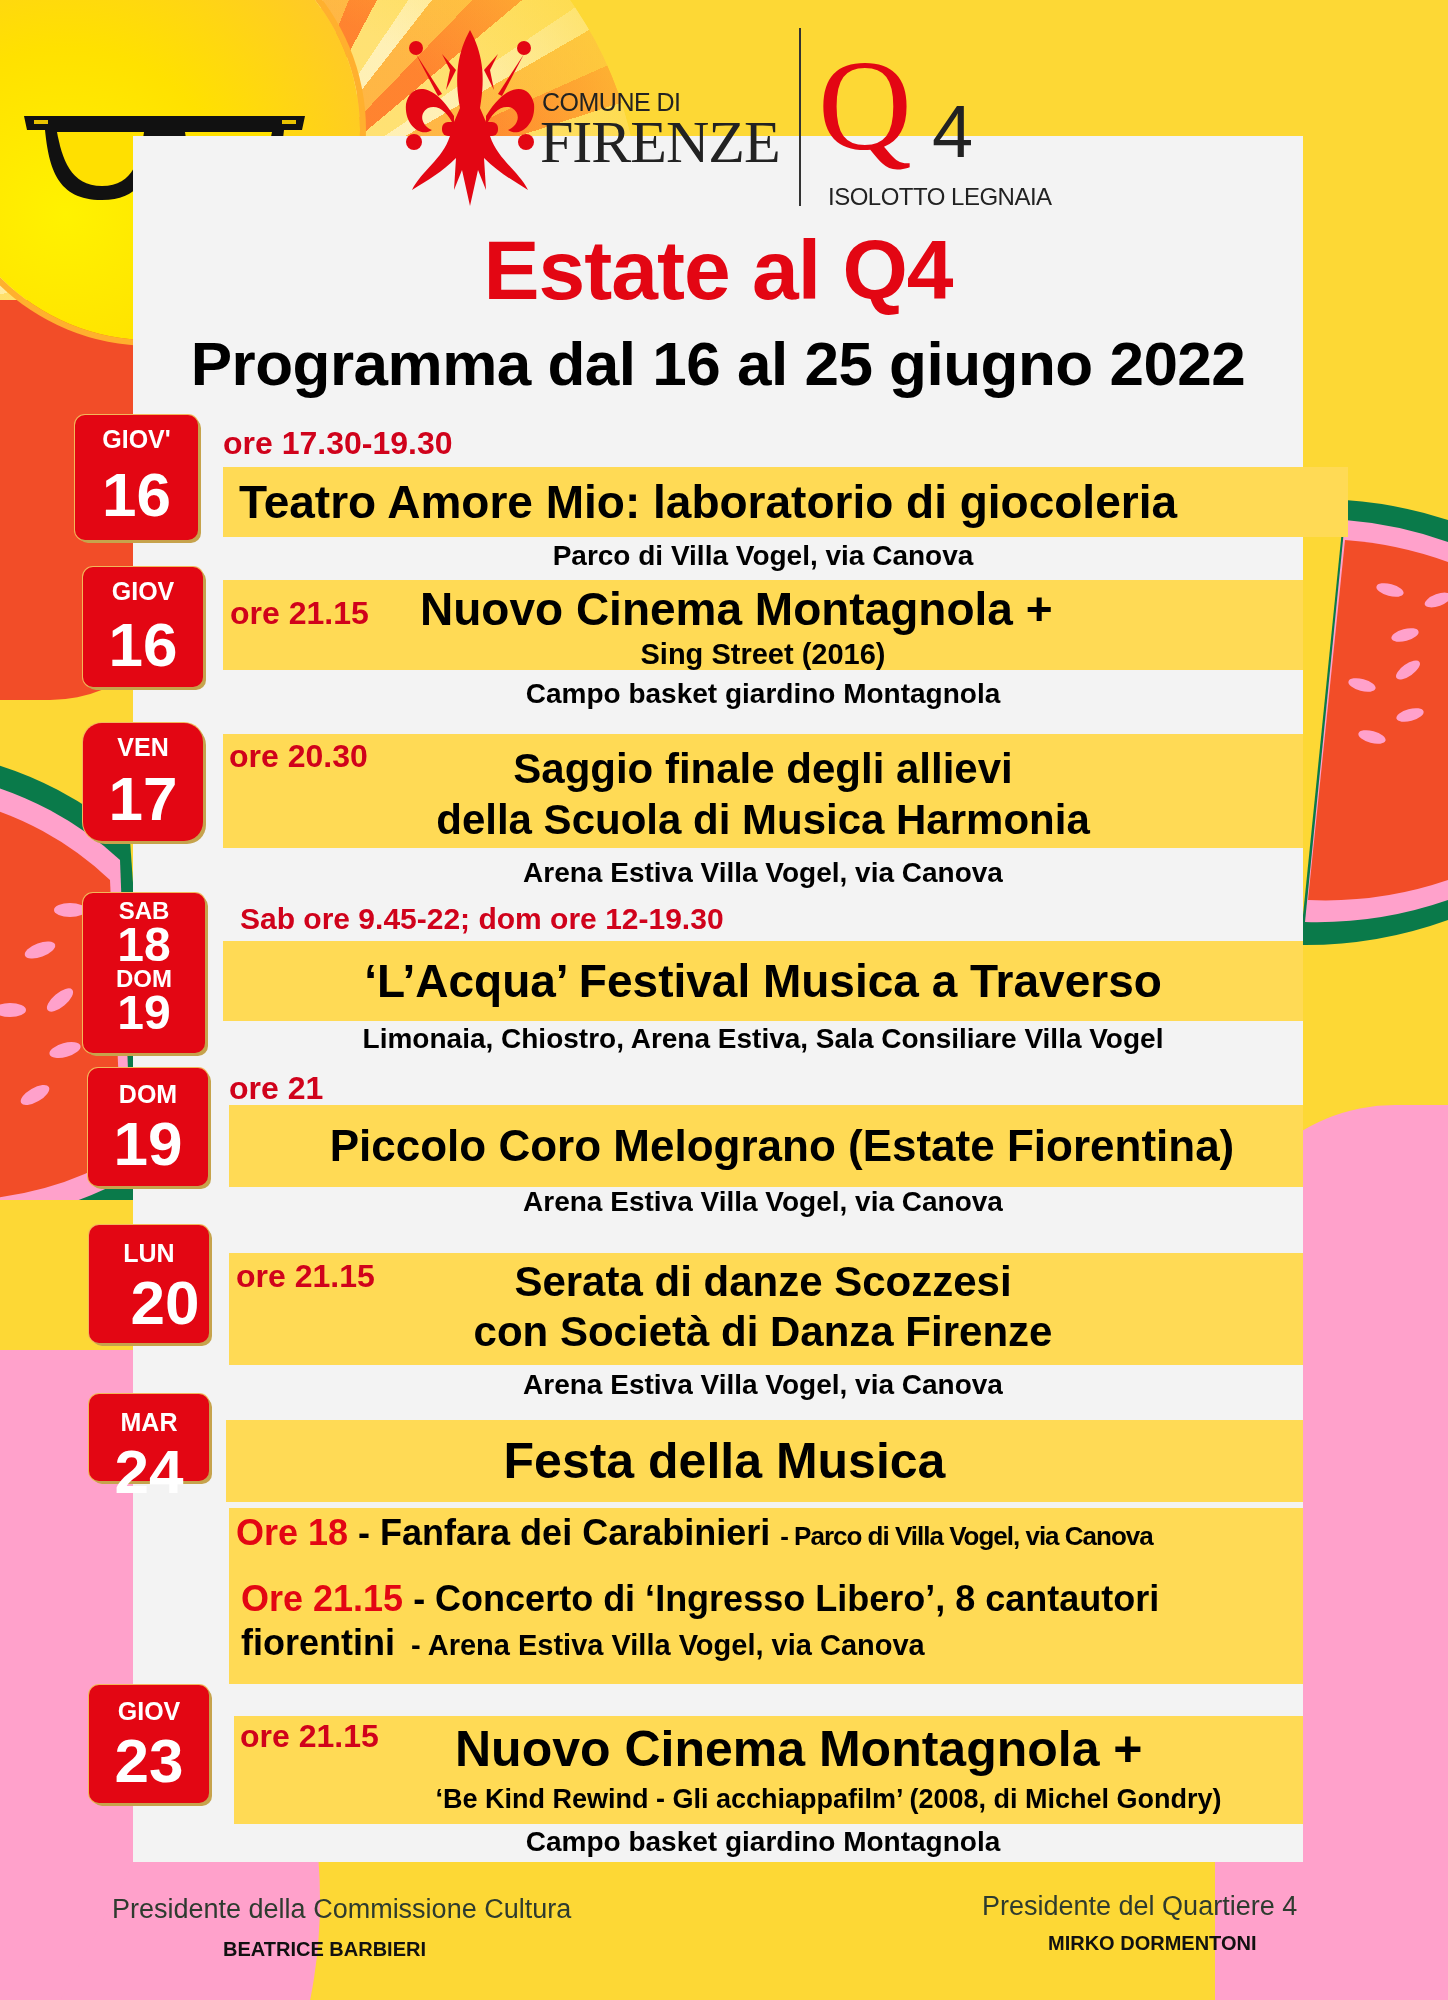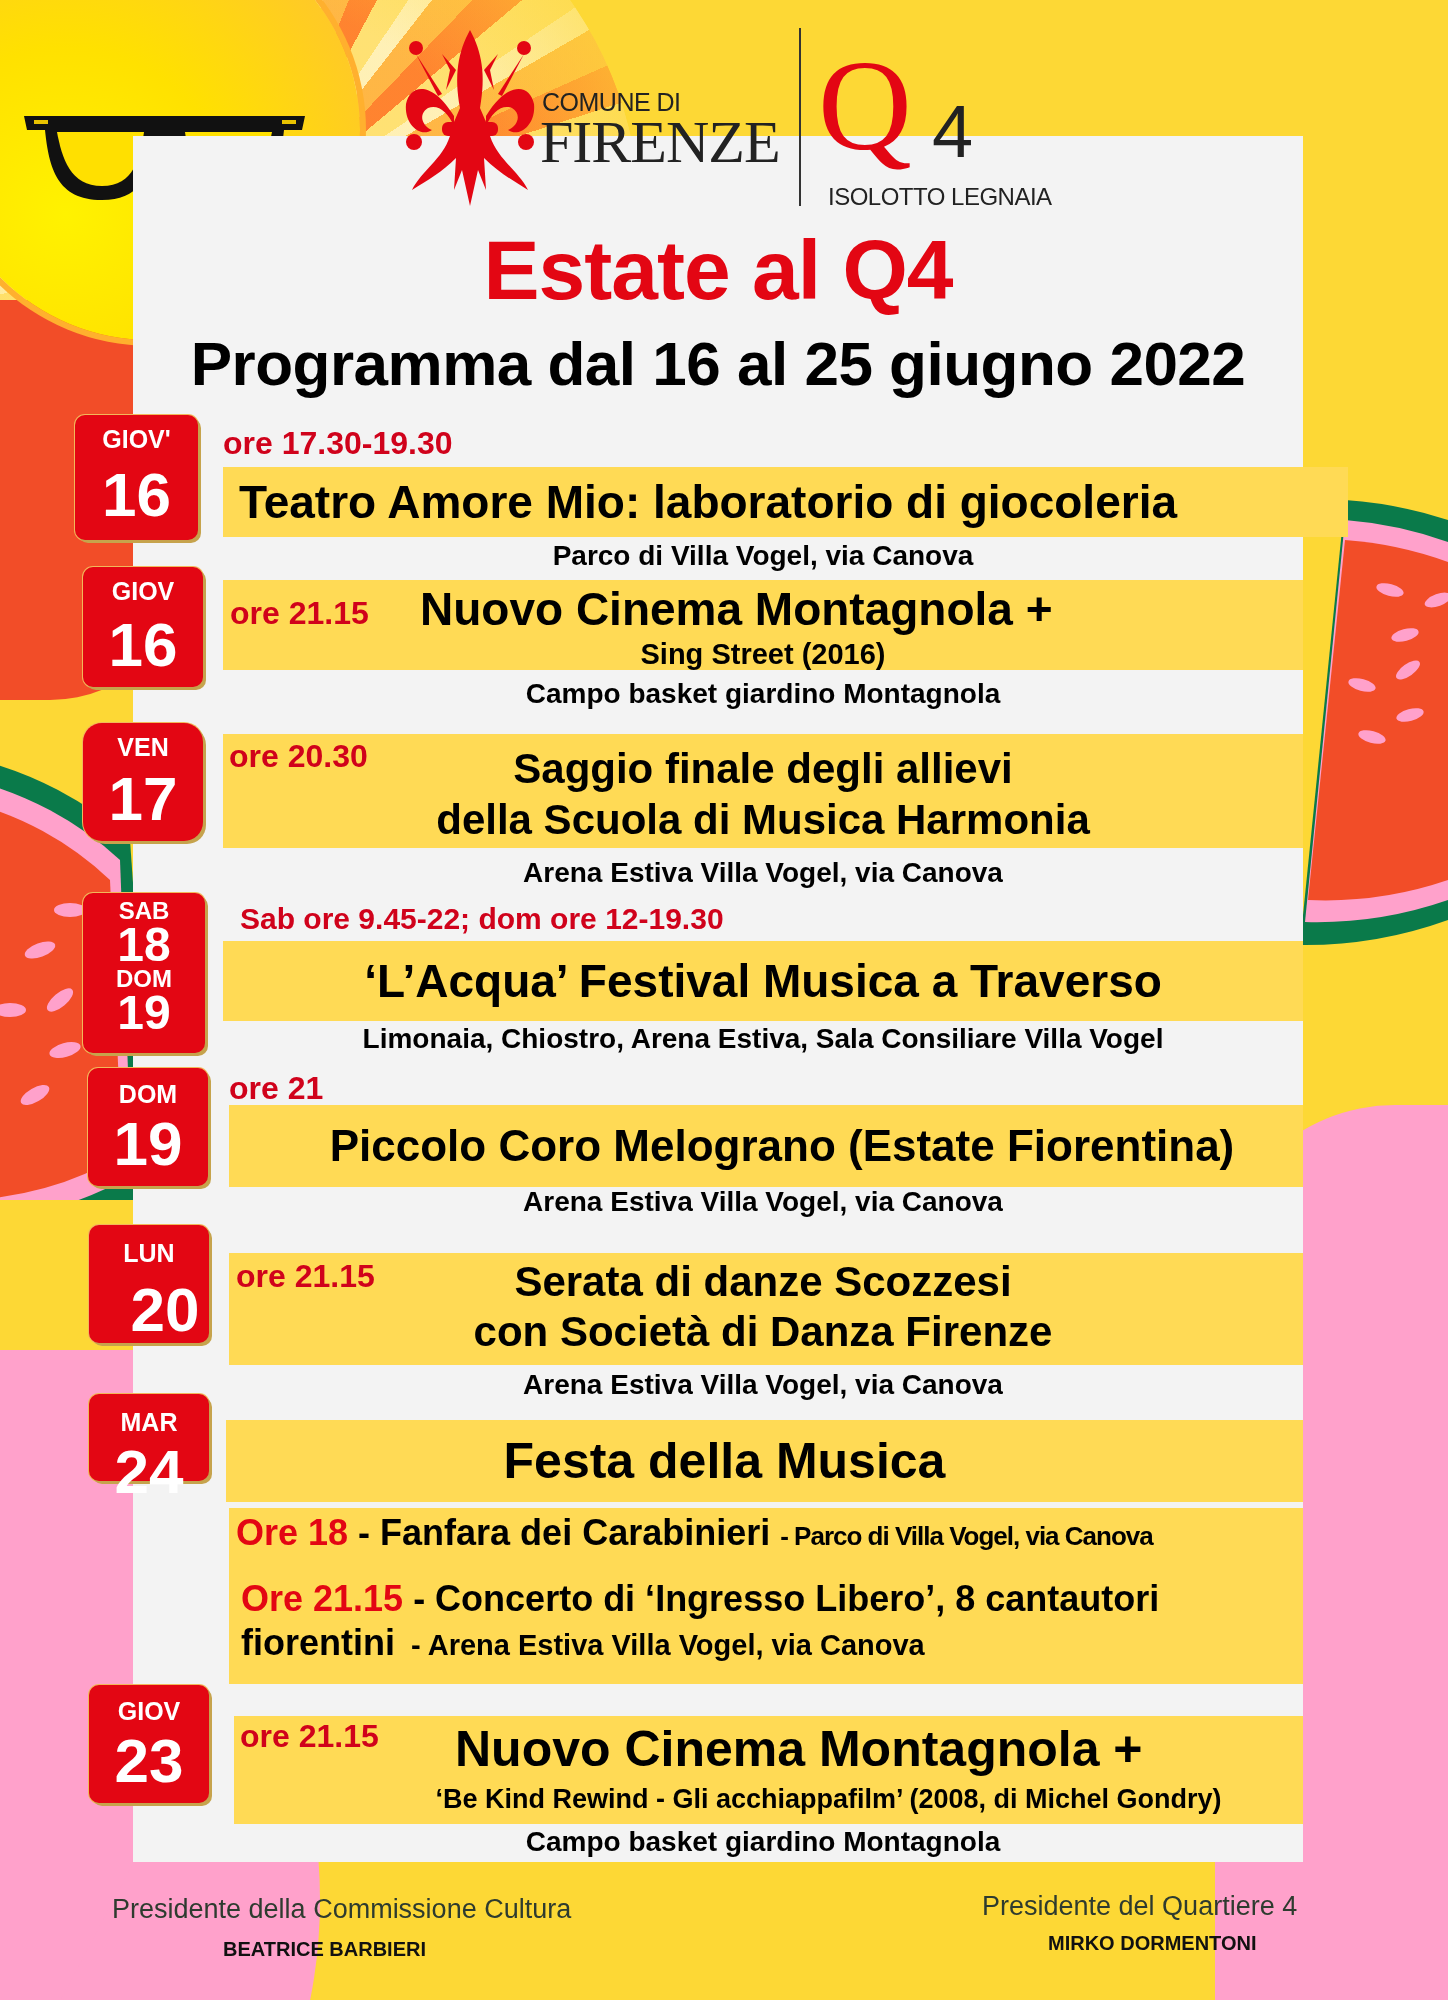--- a/index.html
+++ b/index.html
@@ -164,21 +164,21 @@
   <div class="day" style="margin-top:6px;">19</div>
 </div>
 <div class="abs time" style="left:229px;top:1070px;">ore 21</div>
 <div class="abs bar" style="left:229px;top:1105px;width:1074px;height:82px;">
   <div class="evt" style="font-size:44px;line-height:82px;white-space:nowrap;padding-left:32px;">Piccolo Coro Melograno (Estate Fiorentina)</div>
 </div>
 <div class="abs venue" style="left:223px;width:1080px;top:1186px;">Arena Estiva Villa Vogel, via Canova</div>
 
 <div class="abs badge" style="left:89px;top:1225px;width:120px;height:118px;">
   <div class="dow" style="margin-top:16px;">LUN</div>
-  <div class="day" style="margin-top:13px;padding-left:32px;">20</div>
+  <div class="day" style="margin-top:6px;padding-left:32px;">20</div>
 </div>
 <div class="abs bar" style="left:229px;top:1253px;width:1074px;height:112px;"></div>
 <div class="abs time" style="left:236px;top:1258px;">ore 21.15</div>
 <div class="abs evt" style="left:223px;width:1080px;top:1258px;font-size:42px;">Serata di danze Scozzesi</div>
 <div class="abs evt" style="left:223px;width:1080px;top:1308px;font-size:42px;">con Società di Danza Firenze</div>
 <div class="abs venue" style="left:223px;width:1080px;top:1369px;">Arena Estiva Villa Vogel, via Canova</div>
 
 <div class="abs badge" style="left:89px;top:1394px;width:120px;height:87px;">
   <div class="dow" style="margin-top:16px;">MAR</div>
   <div class="day" style="margin-top:6px;">24</div>

